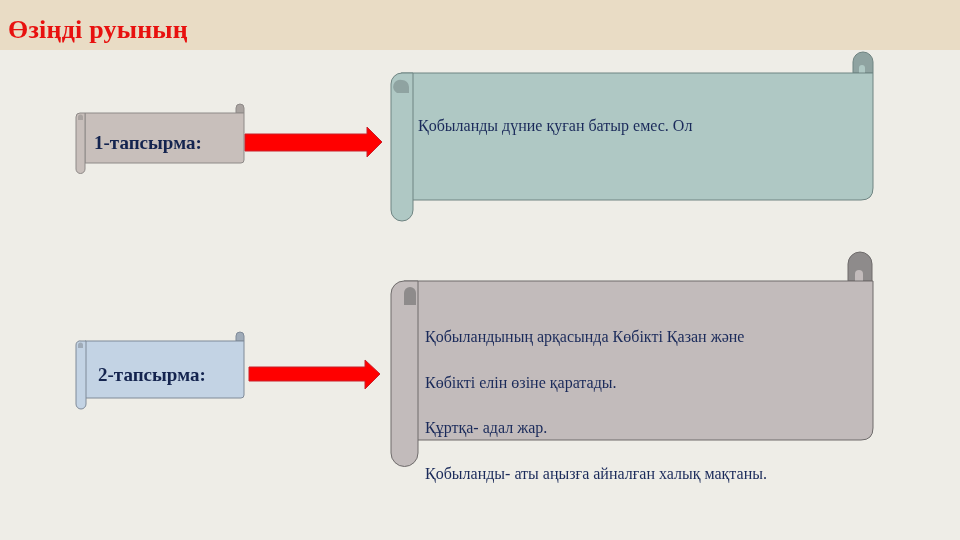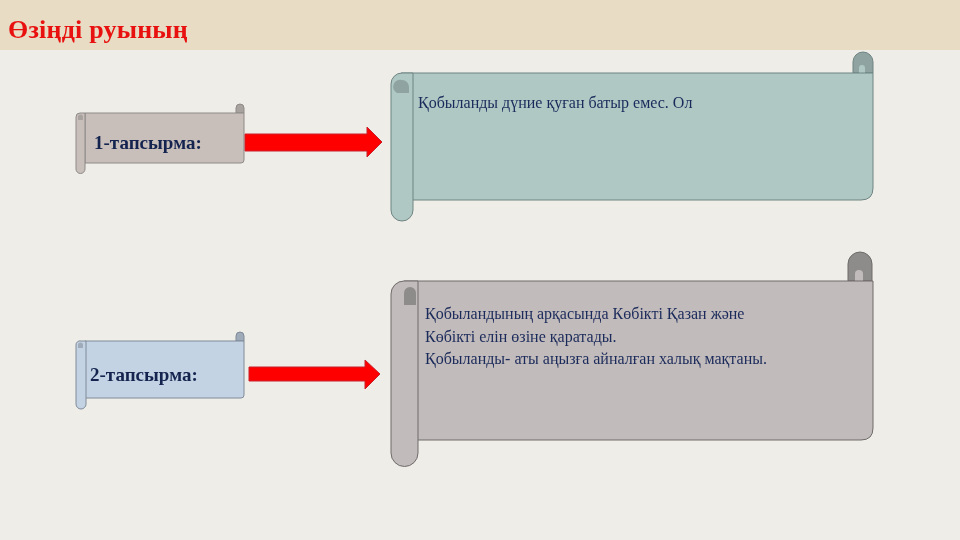--- a/index.html
+++ b/index.html
@@ -20,21 +20,21 @@
     svg.shape { position: absolute; left: 0; top: 0; overflow: visible; }
     .label {
       position: absolute; font-weight: bold; color: #14244F;
       font-size: 19px; line-height: 22px; white-space: nowrap;
     }
     .scroll-text {
       position: absolute; color: #1A2A5A;
       font-family: "Liberation Serif", "DejaVu Serif", serif;
       font-size: 16px;
     }
-    .scroll-text div { white-space: nowrap; }
+    .scroll-text div { white-space: nowrap; margin-top: 23px; }
     #text1 { left: 418px; top: 91px; line-height: 24.5px; }
     #text2 { left: 425px; top: 303px; line-height: 22.5px; }
   </style>
 </head>
 <body>
 
 <div class="header"></div>
 <div class="title">Өзіңді руының</div>
 
 <svg class="shape" width="960" height="540">
@@ -65,30 +65,31 @@
 <div class="scroll-text" id="text1">
   <div>Қобыланды дүние қуған батыр емес. Ол</div>
 </div>
 
 <svg class="shape" width="960" height="540">
   <path d="M236,341 L236,336 A4,4 0 0 1 244,336 L244,341 Z" fill="#9FABB8" stroke="#7F8A98" stroke-width="1"></path>
   <path d="M85,341 L244,341 L244,395 Q244,398 241,398 L85,398 Z" fill="#C3D3E4" stroke="#7F8A98" stroke-width="1"></path>
   <path d="M81,341 L86,341 L86,404 A5,5 0 0 1 76,404 L76,345 A4,4 0 0 1 81,341 Z" fill="#C3D3E4" stroke="#7F8A98" stroke-width="1"></path>
   <path d="M78,345 A2.5,2.5 0 0 1 83,345 L83,348 L78,348 Z" fill="#9FABB8"></path>
 </svg>
-<div class="label" style="left:90px; top:364px;">2-тапсырма:</div>
+<div class="label" style="left:98px; top:364px;">2-тапсырма:</div>
 
 <svg class="shape" width="960" height="540">
   <polygon points="249,367 365,367 365,360 380,374 365,389 365,381 249,381" fill="#FF0000" stroke="#C8202A" stroke-width="1"></polygon>
 </svg>
 
 <svg class="shape" width="960" height="540">
   <path d="M848,281 L848,264 A12,12 0 0 1 872,264 L872,281 Z" fill="#8E8B8B" stroke="#6E6B6B" stroke-width="1"></path>
   <path d="M855,281 L855,274 A4,4 0 0 1 863,274 L863,281 Z" fill="#C2BBBB"></path>
   <path d="M404,281 L873,281 L873,428 Q873,440 861,440 L404,440 Z" fill="#C2BBBB" stroke="#6E6B6B" stroke-width="1"></path>
   <path d="M404,281 L418,281 L418,453 A13.5,13.5 0 0 1 391,453 L391,294 A13,13 0 0 1 404,281 Z" fill="#C2BBBB" stroke="#6E6B6B" stroke-width="1"></path>
   <path d="M410,287 A6,6 0 0 1 416,293 L416,305 L404,305 L404,293 A6,6 0 0 1 410,287 Z" fill="#8E8B8B"></path>
 </svg>
 <div class="scroll-text" id="text2">
   <div>Қобыландының арқасында Көбікті Қазан және</div>
   <div>Көбікті елін өзіне қаратады.</div>
+  <div>Құртқа- адал жар.</div>
   <div>Қобыланды- аты аңызға айналған халық мақтаны.</div>
 </div>
 
 </body></html>

